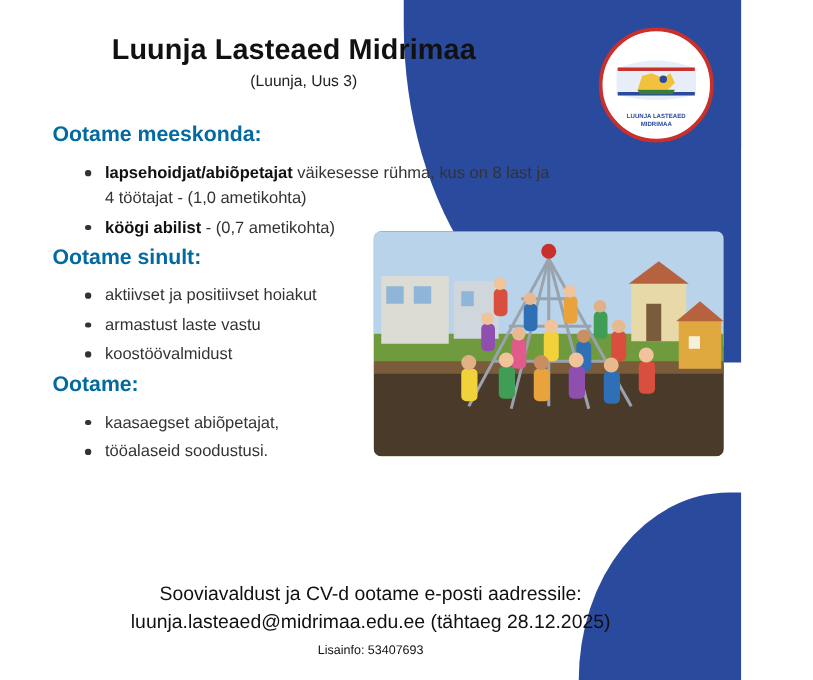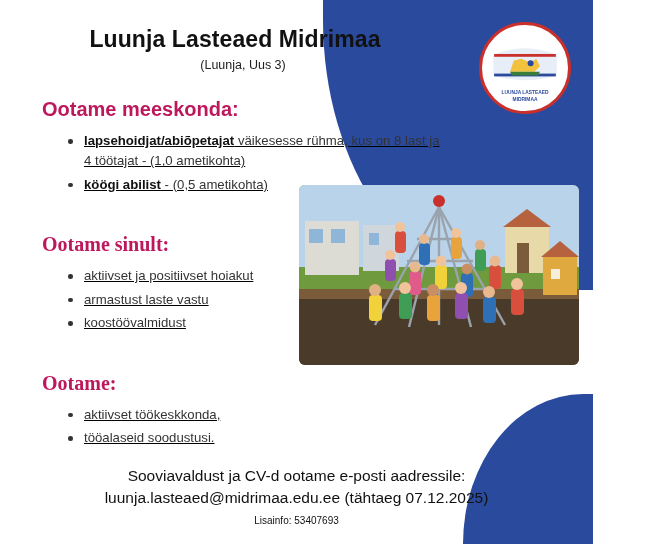--- a/index.html
+++ b/index.html
@@ -95,32 +95,31 @@
   
   .content {
     position: absolute;
     top: 98px;
     left: 42px;
     width: 400px;
     z-index: 4;
   }
 
   .section-head {
-    font-size: 20px;
+    font-size: 17px;
     font-weight: bold;
-    color: #be185d;
+    color: #0369a1;
     margin-bottom: 10px;
   }
-  .section-head.s2 { margin-top: 38px; font-family: Liberation Serif, serif; }
+  .section-head.s2 { margin-top: 4px; }
 
   ul.bullets {
     list-style: none;
     margin: 0 0 0 26px;
     padding: 0;
-    text-decoration: underline;
   }
   ul.bullets li {
     position: relative;
     font-size: 13.2px;
     color: #333333;
     line-height: 1.55;
     margin-bottom: 3px;
     padding-left: 16px;
   }
   ul.bullets li::before {
@@ -265,38 +264,38 @@
   </div>
 
   <div class="content">
 
     <div class="section-head">Ootame meeskonda:</div>
     <ul class="bullets">
       <li>
         <b>lapsehoidjat/abiõpetajat</b><span> väikesesse rühma, kus on 8 last ja 4 töötajat - (1,0 ametikohta)</span>
       </li>
       <li>
-        <b>köögi abilist</b><span> - (0,5 ametikohta)</span>
+        <b>köögi abilist</b><span> - (0,7 ametikohta)</span>
       </li>
     </ul>
 
     <div class="section-head s2">Ootame sinult:</div>
     <ul class="bullets tight">
       <li><span>aktiivset ja positiivset hoiakut</span></li>
       <li><span>armastust laste vastu</span></li>
       <li><span>koostöövalmidust</span></li>
     </ul>
 
     <div class="section-head s2">Ootame:</div>
     <ul class="bullets tight">
-      <li><span>aktiivset töökeskkonda,</span></li>
+      <li><span>kaasaegset abiõpetajat,</span></li>
       <li><span>tööalaseid soodustusi.</span></li>
     </ul>
 
   </div>
 
   <div class="footer">
     <div class="footer-line">Sooviavaldust ja CV-d ootame e-posti aadressile:</div>
-    <div class="footer-line">luunja.lasteaed@midrimaa.edu.ee (tähtaeg 07.12.2025)</div>
+    <div class="footer-line">luunja.lasteaed@midrimaa.edu.ee (tähtaeg 28.12.2025)</div>
     <div class="footer-line small">Lisainfo: 53407693</div>
   </div>
 
 </div>
 
 </body></html>

